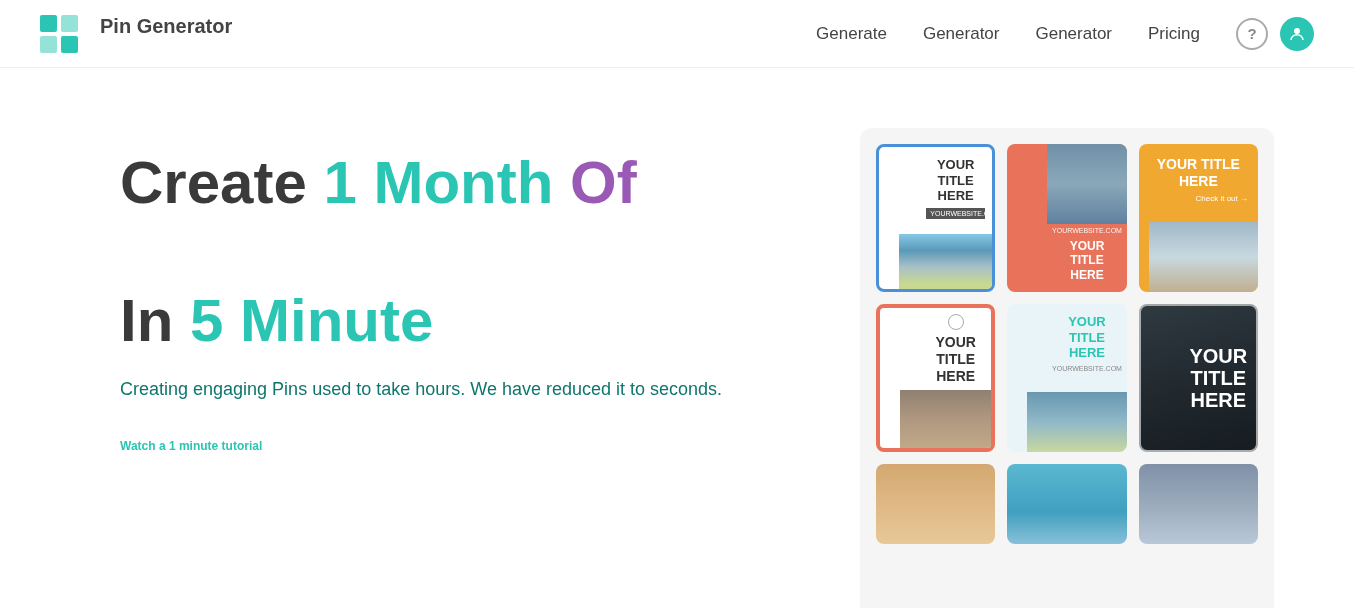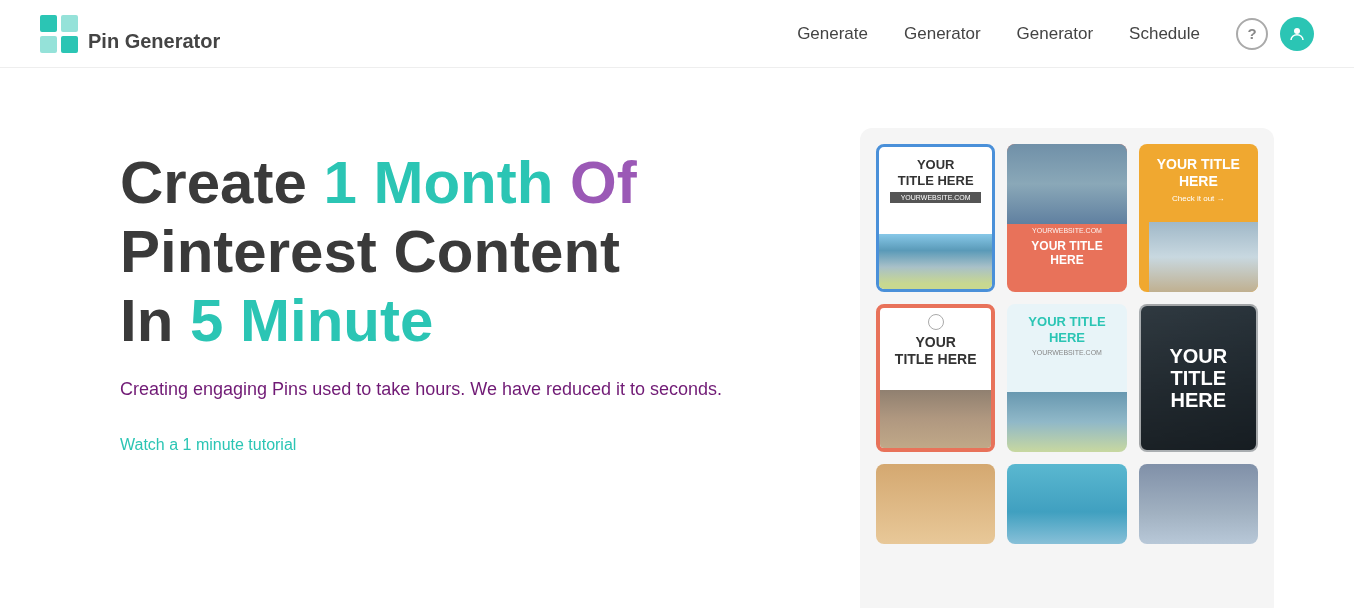--- a/index.html
+++ b/index.html
@@ -10,22 +10,22 @@
       display: flex;
       align-items: center;
       justify-content: space-between;
       padding: 0 40px;
       height: 68px;
       background: #fff;
       border-bottom: 1px solid #eee;
     }
     .logo-area {
       display: flex;
-      align-items: flex-end;
-      gap: 10px;
+      align-items: flex-start;
+      gap: 22px;
     }
     .logo-icon {
       width: 38px;
       height: 38px;
     }
     .logo-text {
       font-size: 20px;
       font-weight: 600;
       color: #444;
     }
@@ -90,21 +90,21 @@
       font-weight: 800;
       line-height: 1.15;
       color: #3a3a3a;
       margin-bottom: 24px;
     }
     .highlight-teal { color: #2bc5b4; }
     .highlight-purple { color: #9b59b6; }
 
     .subtext {
       font-size: 18px;
-      color: #701a75;
+      color: #0f766e;
       margin-bottom: 36px;
     }
 
     .url-form {
       display: flex;
       gap: 0;
       margin-bottom: 20px;
       width: 570px;
     }
     .url-input {
@@ -123,22 +123,22 @@
       color: #fff;
       font-size: 14px;
       font-weight: 700;
       letter-spacing: 1px;
       border: none;
       border-radius: 0 6px 6px 0;
       cursor: pointer;
     }
     .tutorial-link {
       color: #2bc5b4;
-      font-size: 16px;
-      font-weight: 400;
+      font-size: 12px;
+      font-weight: 700;
       cursor: pointer;
       text-decoration: none;
     }
 
     
     .right-panel {
       flex: 1;
       background: #f5f5f5;
       border-radius: 12px;
       padding: 16px;
@@ -148,20 +148,21 @@
     .pin-grid {
       display: grid;
       grid-template-columns: repeat(3, 1fr);
       gap: 12px;
     }
     .pin-card {
       border-radius: 8px;
       overflow: hidden;
       position: relative;
       height: 148px;
+      padding-left: 40px;
     }
 
     
     .card-1 {
       background: #fff;
       border: 3px solid #4a90d9;
       display: flex;
       flex-direction: column;
       align-items: center;
       justify-content: flex-start;
@@ -231,21 +232,21 @@
       font-size: 14px;
       font-weight: 900;
       color: #fff;
       text-align: center;
       line-height: 1.2;
       margin-bottom: 4px;
     }
     .card-3 .check-link {
       font-size: 8px;
       color: #fff;
-      text-align: center;
+      text-align: right;
       margin-bottom: 6px;
     }
     .card-3 .photo-bottom {
       width: 100%;
       height: 70px;
       background: linear-gradient(180deg, #87a8c0 0%, #a0b8c8 40%, #c8b890 100%);
       margin-top: auto;
     }
 
     
@@ -365,39 +366,39 @@
       <rect x="21" y="0" width="17" height="17" rx="2" fill="#2bc5b4" opacity="0.5"></rect>
       <rect x="0" y="21" width="17" height="17" rx="2" fill="#2bc5b4" opacity="0.5"></rect>
       <rect x="21" y="21" width="17" height="17" rx="2" fill="#2bc5b4"></rect>
     </svg>
     <span class="logo-text">Pin Generator</span>
   </div>
   <nav>
     <a class="nav-link">Generate</a>
     <a class="nav-link">Generator</a>
     <a class="nav-link">Generator</a>
-    <a class="nav-link">Schedule</a>
+    <a class="nav-link">Pricing</a>
     <div class="nav-icons">
       <div class="icon-circle">?</div>
       <div class="icon-user">
         <svg width="18" height="18" viewBox="0 0 24 24" fill="none">
           <circle cx="12" cy="8" r="4" fill="#fff"></circle>
           <path d="M4 20c0-4 3.6-7 8-7s8 3 8 7" stroke="#fff" stroke-width="2" fill="none"></path>
         </svg>
       </div>
     </div>
   </nav>
 </header>
 
 <div class="main-content">
 
   <div class="left-panel">
     <h1 class="headline">
       <span>Create </span><span class="highlight-teal">1 Month</span><span class="highlight-purple"> Of</span><br>
-      <span>Pinterest Content</span><br>
+      <br>
       <span>In </span><span class="highlight-teal">5 Minute</span>
     </h1>
     <p class="subtext">Creating engaging Pins used to take hours. We have reduced it to seconds.</p>
 
 
     <a class="tutorial-link">Watch a 1 minute tutorial</a>
   </div>
 
   <div class="right-panel">
     <div class="pin-grid">

